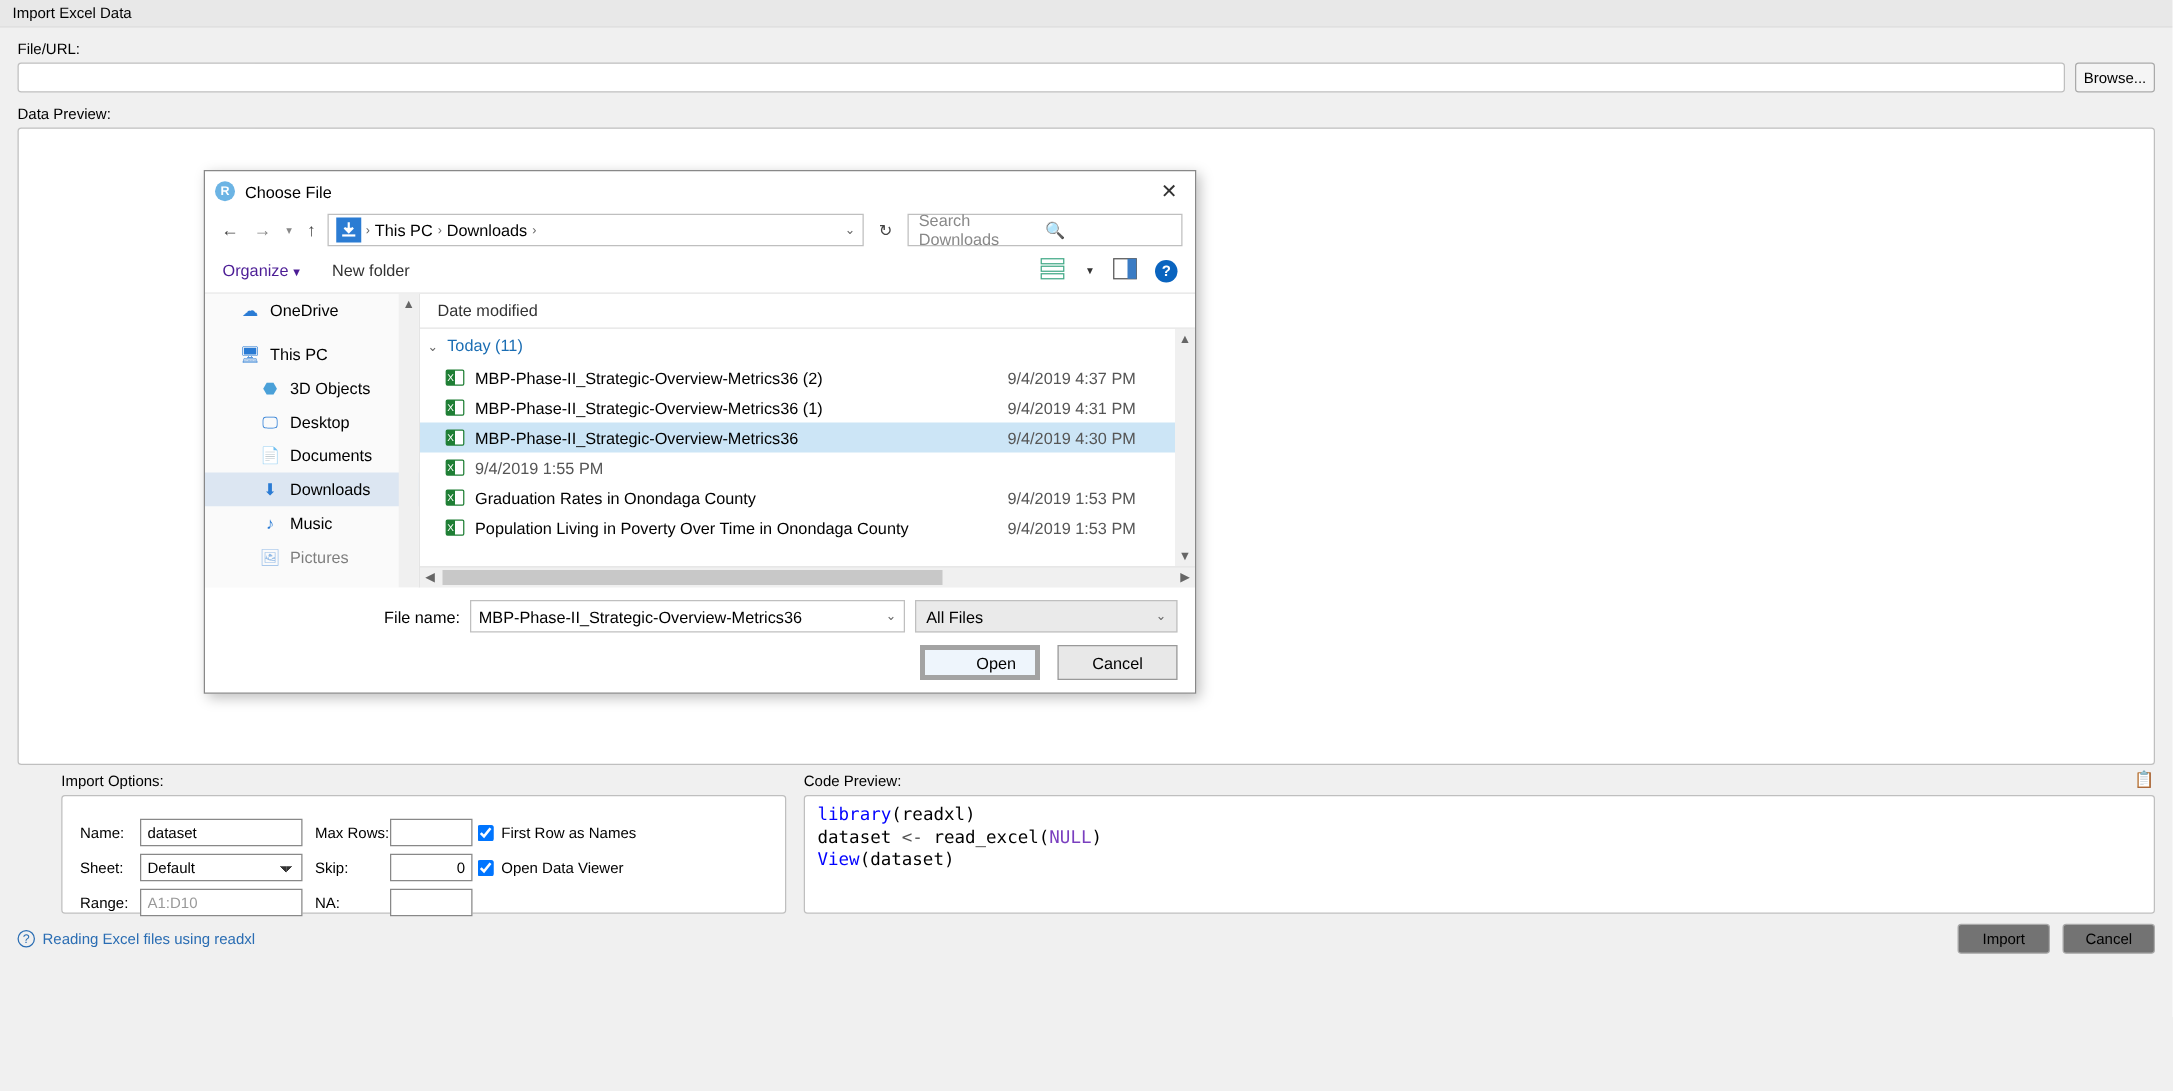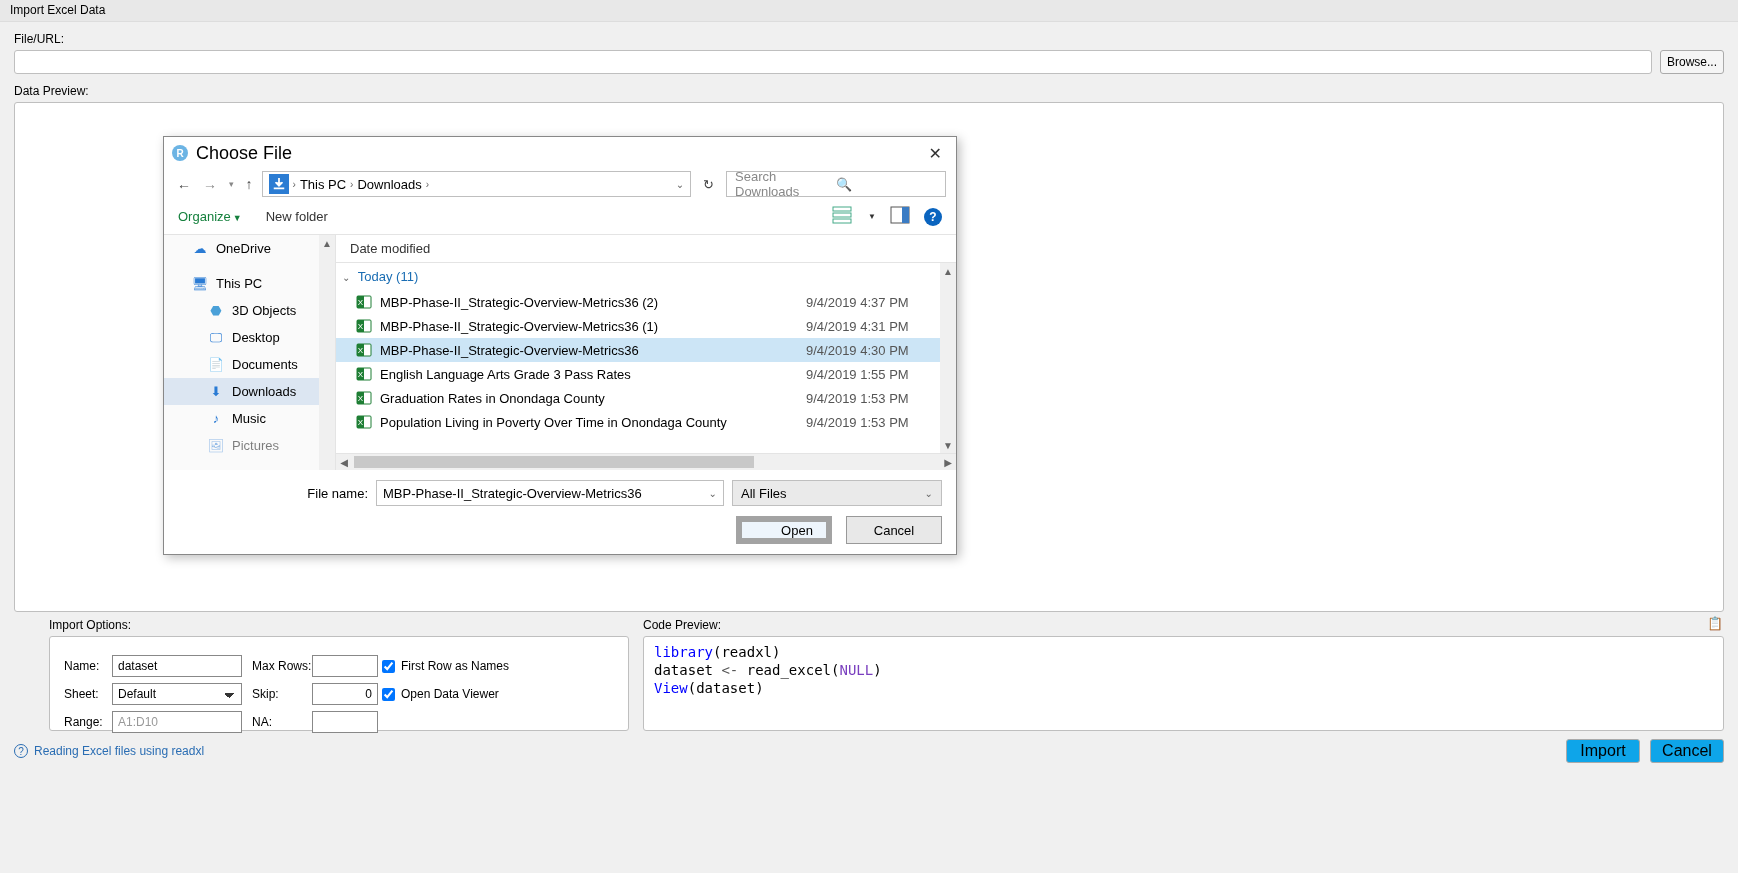--- a/index.html
+++ b/index.html
@@ -43,21 +43,21 @@
     box-shadow: 3px 3px 10px rgba(0,0,0,0.25);
     display: flex; flex-direction: column;
   }
   .fd-titlebar { display: flex; align-items: center; height: 32px; padding: 0 8px; }
   .fd-r-icon {
     width: 16px; height: 16px; border-radius: 50%;
     background: #6cb4e4; color: #fff; font-weight: bold;
     display: inline-flex; align-items: center; justify-content: center;
     font-size: 10px; margin-right: 8px;
   }
-  .fd-title { font-size: 18px; }
+  .fd-title { font-size: 13px; }
   .fd-close { margin-left: auto; font-size: 16px; color: #333; cursor: pointer; padding: 0 6px; }
 
   .fd-addressrow { display: flex; align-items: center; height: 30px; padding: 0 10px; gap: 6px; }
   .nav-arrow { color: #888; font-size: 14px; padding: 0 3px; }
   .nav-arrow.enabled { color: #444; }
   .addr-down { background:#2b7cd3; width:20px; height:20px; display:inline-flex; align-items:center; justify-content:center; }
   .addr-down svg { width:14px; height:14px; }
   .address-bar {
     flex: 1; height: 26px; border: 1px solid #bfbfbf; display: flex; align-items: center;
     padding: 0 6px; gap: 4px; font-size: 13px;
@@ -66,21 +66,21 @@
   .refresh-btn { padding: 0 6px; color: #444; }
   .search-box {
     width: 220px; height: 26px; border: 1px solid #bfbfbf;
     display: flex; align-items: center; padding: 0 8px; color: #888;
   }
   .search-box span { flex: 1; }
   .search-icon { color: #555; }
 
   .fd-toolbar { display: flex; align-items: center; height: 36px; padding: 0 14px; gap: 22px; border-bottom: 1px solid #e4e4e4; }
   .toolbar-left { display: flex; gap: 24px; }
-  .toolbar-link { color: #15803d; cursor: pointer; font-size: 13px; }
+  .toolbar-link { color: #4c1d95; cursor: pointer; font-size: 13px; }
   .toolbar-caret { font-size: 9px; margin-left: 2px; }
   .toolbar-right { margin-left: auto; display: flex; align-items: center; gap: 14px; }
   .view-icon svg, .preview-icon svg { width: 20px; height: 18px; }
   .help-icon {
     width: 18px; height: 18px; border-radius: 50%; background: #0a64bf;
     color: #fff; display: inline-flex; align-items: center; justify-content: center;
     font-size: 12px; font-weight: bold;
   }
 
   .fd-main { display: flex; flex: 1; min-height: 0; }
@@ -137,21 +137,21 @@
   }
   .filetype-select {
     width: 210px; height: 26px; border: 1px solid #bfbfbf; background: #eaeaea;
     display: flex; align-items: center; justify-content: space-between; padding: 0 8px;
   }
   .btn-row { display: flex; justify-content: flex-end; gap: 14px; margin-top: 10px; }
   .dlg-btn {
     width: 96px; height: 28px; border: 1px solid #999; background: #e8e8e8;
     font-size: 13px; cursor: pointer;
   }
-  .dlg-btn.primary { border: 6px solid #a3a3a3; background: #eef5fc; padding-left: 26px; }
+  .dlg-btn.primary { border: 4px solid #a3a3a3; background: #eef5fc; padding-left: 26px; }
 
   
   .lower-row { display: flex; gap: 14px; margin-top: 6px; }
   .import-options { flex: 0 0 580px; margin-left: 35px; }
   .code-preview { flex: 1; position: relative; }
   .panel-label { font-size: 12px; margin-bottom: 4px; }
   .opts-box {
     border: 1px solid #bfbfbf; border-radius: 3px; background: #fff;
     padding: 18px 14px; height: 95px;
     display: grid; grid-template-columns: 48px 140px 60px 70px 200px; row-gap: 6px; align-items: center;
@@ -181,21 +181,21 @@
     display: flex; align-items: center; padding: 8px 14px 0 14px;
   }
   .help-link { color: #2a6db3; font-size: 12px; display: flex; align-items: center; gap: 6px; }
   .help-circle {
     width: 14px; height: 14px; border-radius: 50%; border: 1px solid #2a6db3;
     display: inline-flex; align-items: center; justify-content: center; font-size: 10px;
   }
   .footer-btns { margin-left: auto; display: flex; gap: 10px; }
   .footer-btn {
     width: 74px; height: 24px; border: 1px solid #aaa; border-radius: 3px;
-    background: #0ea5e9; font-size: 16px; cursor: pointer;
+    background: #737373; font-size: 12px; cursor: pointer;
   }
   .placeholder::placeholder { color: #999; }
 </style>
 </head>
 <body>
 
 <div class="main-title">Import Excel Data</div>
 
 <div class="body-area">
   <div class="field-label">File/URL:</div>
@@ -351,21 +351,20 @@
                 <span class="fdate">9/4/2019 4:30 PM</span>
               </div>
               <div class="file-row">
                 <span class="file-ico">
                   <svg width="16" height="16" viewBox="0 0 16 16">
                     <rect x="1" y="2" width="14" height="12" rx="1" fill="#fff" stroke="#1e7e34"></rect>
                     <rect x="1" y="2" width="7" height="12" fill="#1e7e34"></rect>
                     <text x="4.5" y="11" font-size="8" fill="#fff" text-anchor="middle" font-family="Arial">X</text>
                   </svg>
                 </span>
-                <span class="fname">English Language Arts Grade 3 Pass Rates</span>
                 <span class="fdate">9/4/2019 1:55 PM</span>
               </div>
               <div class="file-row">
                 <span class="file-ico">
                   <svg width="16" height="16" viewBox="0 0 16 16">
                     <rect x="1" y="2" width="14" height="12" rx="1" fill="#fff" stroke="#1e7e34"></rect>
                     <rect x="1" y="2" width="7" height="12" fill="#1e7e34"></rect>
                     <text x="4.5" y="11" font-size="8" fill="#fff" text-anchor="middle" font-family="Arial">X</text>
                   </svg>
                 </span>

